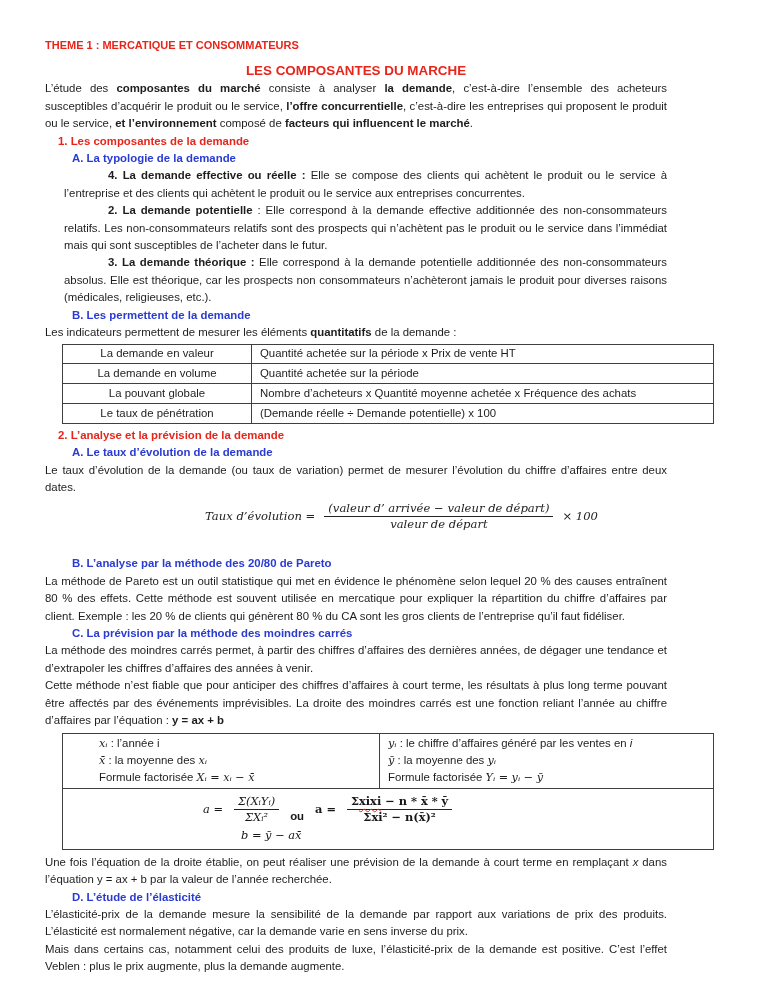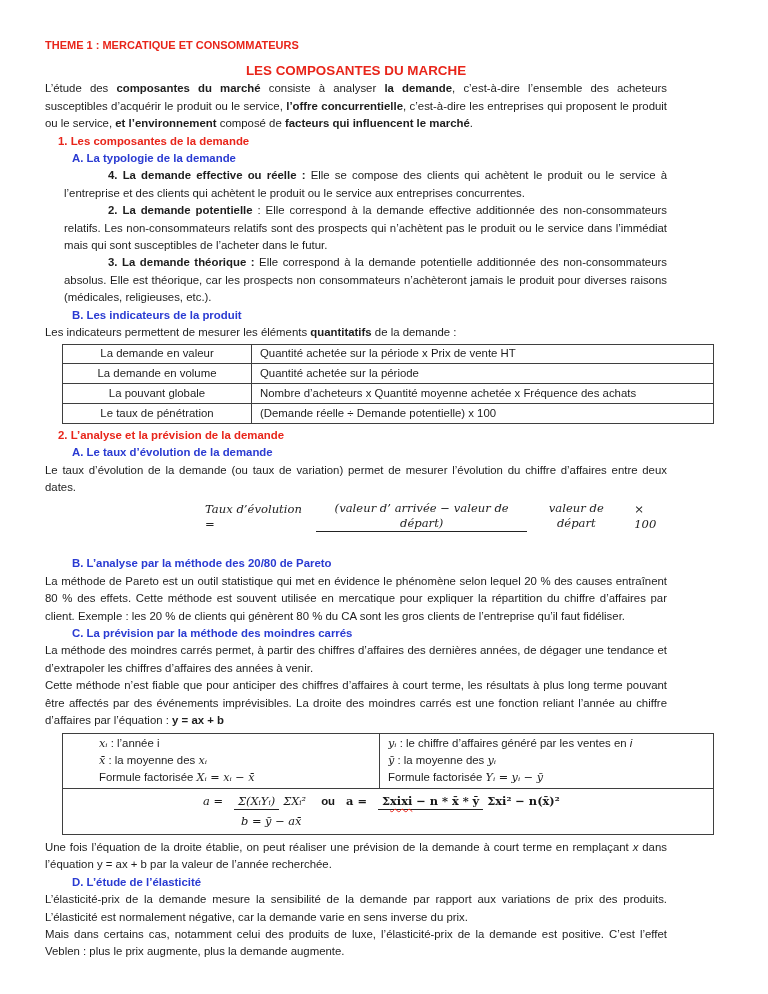--- a/index.html
+++ b/index.html
@@ -30,21 +30,21 @@
   .t1{margin-top:2px;margin-bottom:3px;}
   .t1 td{border:1.5px solid var(--border);padding:0 8px;height:18.8px;}
   .t1 .c1{width:172px;text-align:center;}
   .t1 .c2{text-align:left;}
   .t2{margin-top:3px;margin-bottom:4px;}
   .t2 td{border:1.5px solid var(--border);padding:1px 8px;vertical-align:top;}
   .t2 .lcol{width:272px;padding-left:36px;}
   .t2 .line{white-space:nowrap;overflow:hidden;}
   .math{font-family:"DejaVu Serif","DejaVu Sans",serif;font-style:italic;font-size:11.2px;}
   .sq{text-decoration:underline wavy var(--red);text-decoration-thickness:1px;text-underline-offset:3px;}
-  .frac{display:inline-flex;flex-direction:row;text-align:center;vertical-align:middle;line-height:1.3;}
+  .frac{display:inline-flex;flex-direction:column;text-align:center;vertical-align:middle;line-height:1.3;}
   .frac .num{border-bottom:1px solid #222;padding:0 4px;}
   .frac .den{padding:0 4px;}
   .formula1{
     display:flex;align-items:center;gap:9px;margin:5px 0 9px 160px;
     font-family:"DejaVu Serif","DejaVu Sans",serif;font-style:italic;
     font-size:11.6px;color:#222;line-height:1.3;
   }
   .gap14{height:14px;}
   .formula-cell{padding:5px 0 4px 0 !important;}
   .ls-row{
@@ -72,21 +72,21 @@
 
   <div class="para"><span>L’étude des </span><span class="b">composantes du marché</span><span> consiste à analyser </span><span class="b">la demande</span><span>, c’est-à-dire l’ensemble des acheteurs susceptibles d’acquérir le produit ou le service, </span><span class="b">l’offre concurrentielle</span><span>, c’est-à-dire les entreprises qui proposent le produit ou le service, </span><span class="b">et l’environnement</span><span> composé de </span><span class="b">facteurs qui influencent le marché</span><span>.</span></div>
 
   <div class="sec-red">1. Les composantes de la demande</div>
   <div class="sec-blue">A. La typologie de la demande</div>
 
   <div class="item"><span class="b">4. La demande effective ou réelle : </span><span>Elle se compose des clients qui achètent le produit ou le service à l’entreprise et des clients qui achètent le produit ou le service aux entreprises concurrentes.</span></div>
   <div class="item"><span class="b">2. La demande potentielle</span><span> : Elle correspond à la demande effective additionnée des non-consommateurs relatifs. Les non-consommateurs relatifs sont des prospects qui n’achètent pas le produit ou le service dans l’immédiat mais qui sont susceptibles de l’acheter dans le futur.</span></div>
   <div class="item"><span class="b">3. La demande théorique : </span><span>Elle correspond à la demande potentielle additionnée des non-consommateurs absolus. Elle est théorique, car les prospects non consommateurs n’achèteront jamais le produit pour diverses raisons (médicales, religieuses, etc.).</span></div>
 
-  <div class="sec-blue">B. Les indicateurs de la produit</div>
+  <div class="sec-blue">B. Les permettent de la demande</div>
   <div class="para"><span>Les indicateurs permettent de mesurer les éléments </span><span class="b">quantitatifs</span><span> de la demande :</span></div>
 
   <table class="t1">
     <tbody>
       <tr>
         <td class="c1">La demande en valeur</td>
         <td class="c2">Quantité achetée sur la période x Prix de vente HT</td>
       </tr>
       <tr>
         <td class="c1">La demande en volume</td>

